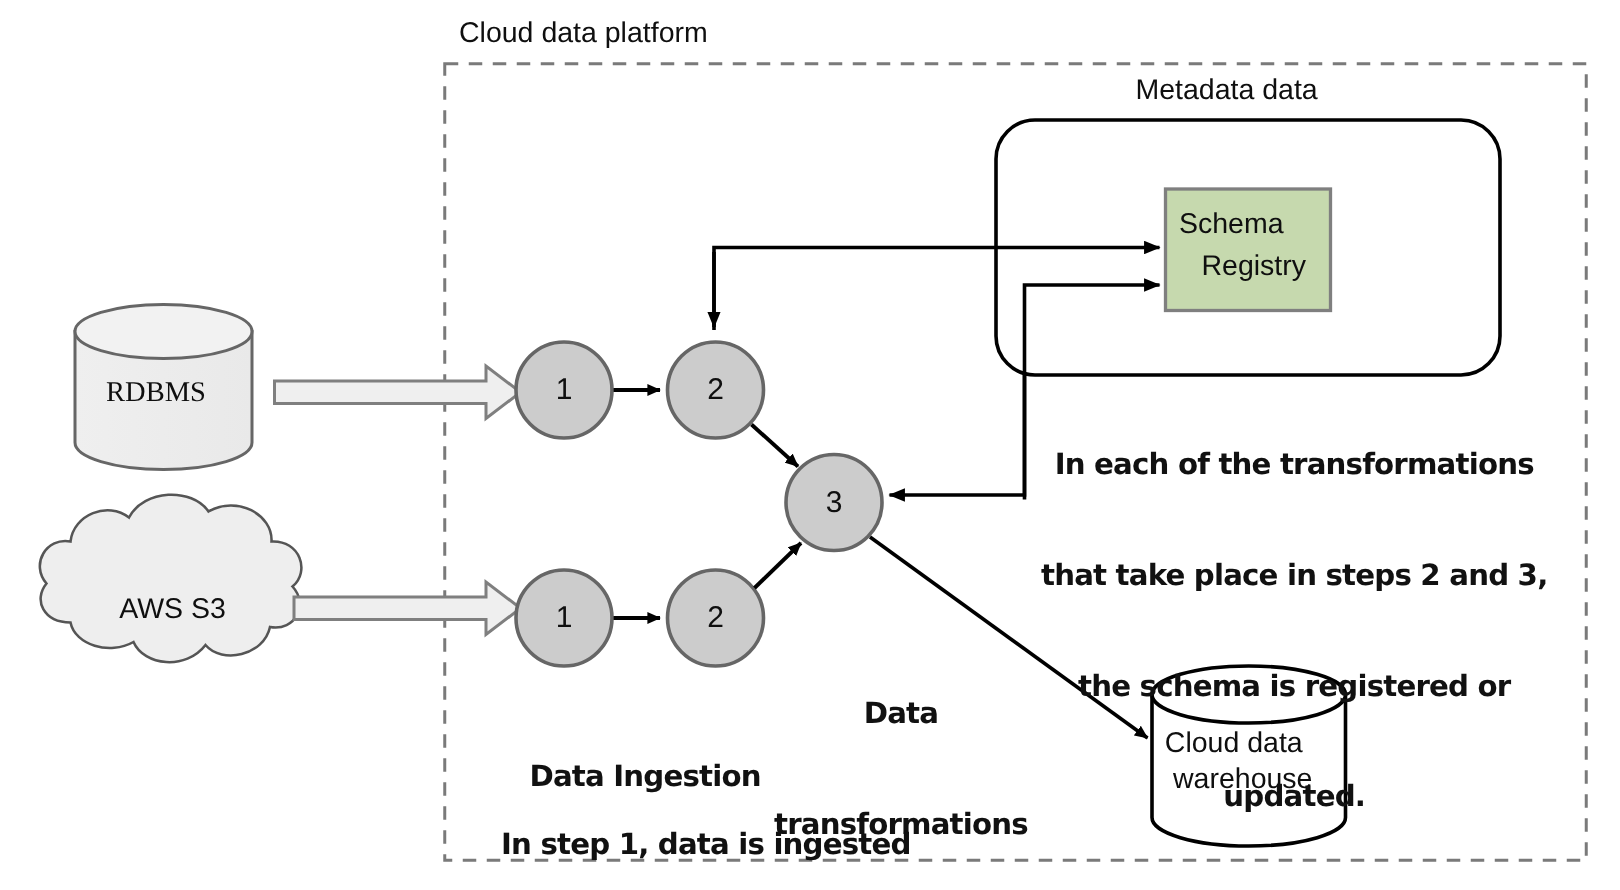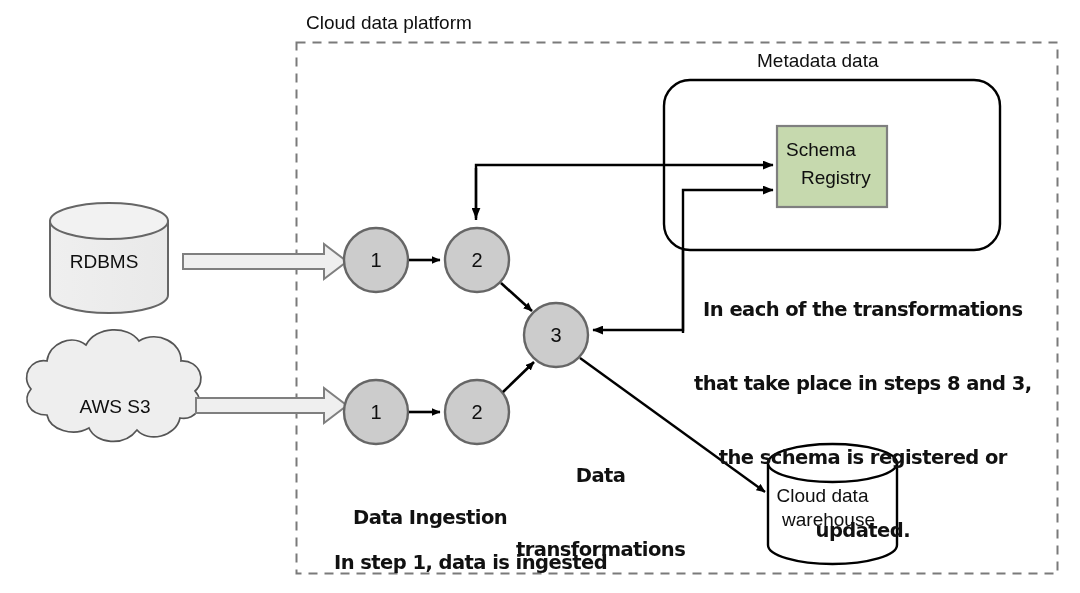--- a/index.html
+++ b/index.html
@@ -125,40 +125,40 @@
     <g>
       <path d="M768,463 L768,545 A64.5,19 0 0 0 897,545 L897,463 Z" fill="#ffffff" stroke="#000000" stroke-width="2.4"></path>
       <ellipse cx="832.5" cy="463" rx="64.5" ry="19" fill="#ffffff" stroke="#000000" stroke-width="2.4"></ellipse>
     </g>
   </svg>
 
   <div class="lbl plain" style="left:306px; top:12px;">Cloud data platform</div>
 
   <div class="lbl plain" style="left:757px; top:50px;">Metadata data</div>
 
-  <div class="lbl plain center" style="left:50px; top:251px; width:108px;">RDBMS</div>
+  <div class="lbl plain center" style="left:50px; top:251px; width:108px;font-family:Liberation Serif, serif;">RDBMS</div>
 
   <div class="lbl plain center" style="left:55px; top:396px; width:120px;">AWS S3</div>
 
   <div class="lbl plain" style="left:786px; top:139px;">Schema</div>
   <div class="lbl plain" style="left:786px; top:167px;margin-left:15px;">Registry</div>
 
   <div class="lbl node-num center" style="left:346px; top:249px; width:60px;">1</div>
   <div class="lbl node-num center" style="left:447px; top:249px; width:60px;">2</div>
   <div class="lbl node-num center" style="left:526px; top:324px; width:60px;">3</div>
 
   <div class="lbl node-num center" style="left:346px; top:401px; width:60px;">1</div>
   <div class="lbl node-num center" style="left:447px; top:401px; width:60px;">2</div>
 
   <div class="lbl plain center" style="left:768px; top:485px; width:109px;">Cloud data</div>
   <div class="lbl plain center" style="left:768px; top:509px; width:121px;">warehouse</div>
 
   <div class="lbl anno" style="left:694px; top:249px;">
     <div>In each of the transformations</div>
-    <div>that take place in steps 8 and 3,</div>
+    <div>that take place in steps 2 and 3,</div>
     <div>the schema is registered or</div>
     <div>updated.</div>
   </div>
 
   <div class="lbl anno" style="left:353px; top:457px;">
     <div>Data Ingestion</div>
   </div>
 
   <div class="lbl anno" style="left:516px; top:415px;">
     <div>Data</div>

